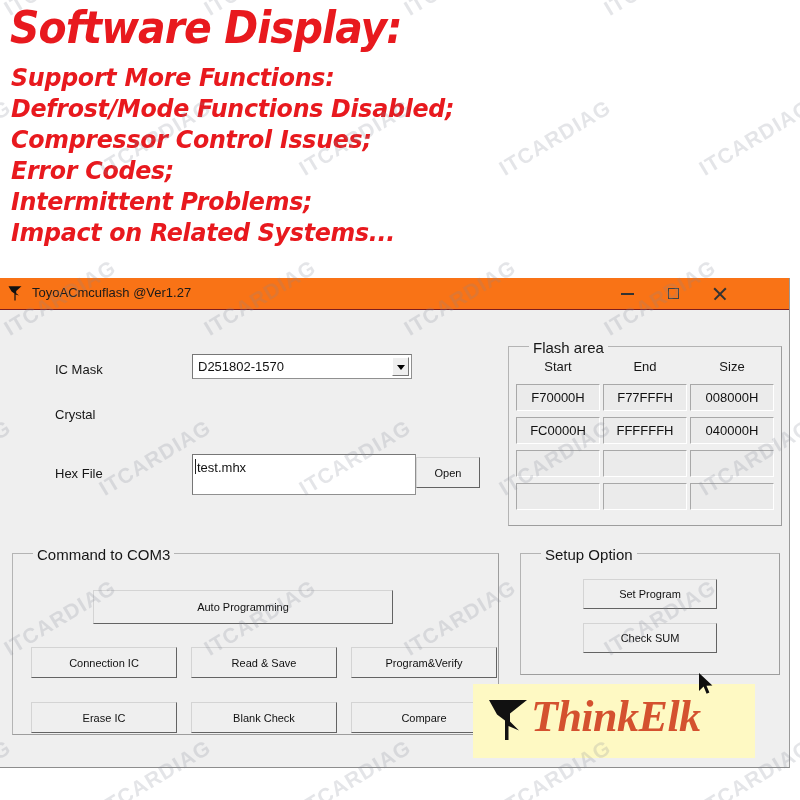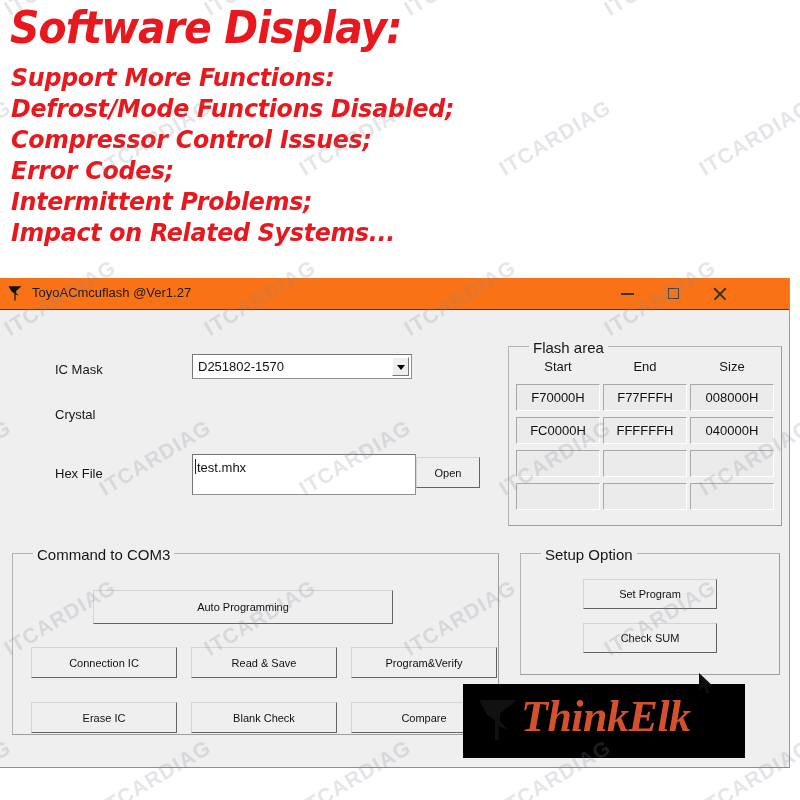--- a/index.html
+++ b/index.html
@@ -286,25 +286,25 @@
     font-family: "Liberation Sans", sans-serif;
     display: flex;
     align-items: center;
     justify-content: center;
     white-space: nowrap;
   }
 
   
   #logo-box {
     position: absolute;
-    left: 463px;
+    left: 473px;
     top: 374px;
     width: 282px;
     height: 74px;
-    background: #000000;
+    background: #fef9c3;
   }
   #logo-mark {
     position: absolute;
     left: 14px;
     top: 14px;
     width: 42px;
     height: 44px;
   }
   #logo-text {
     position: absolute;

